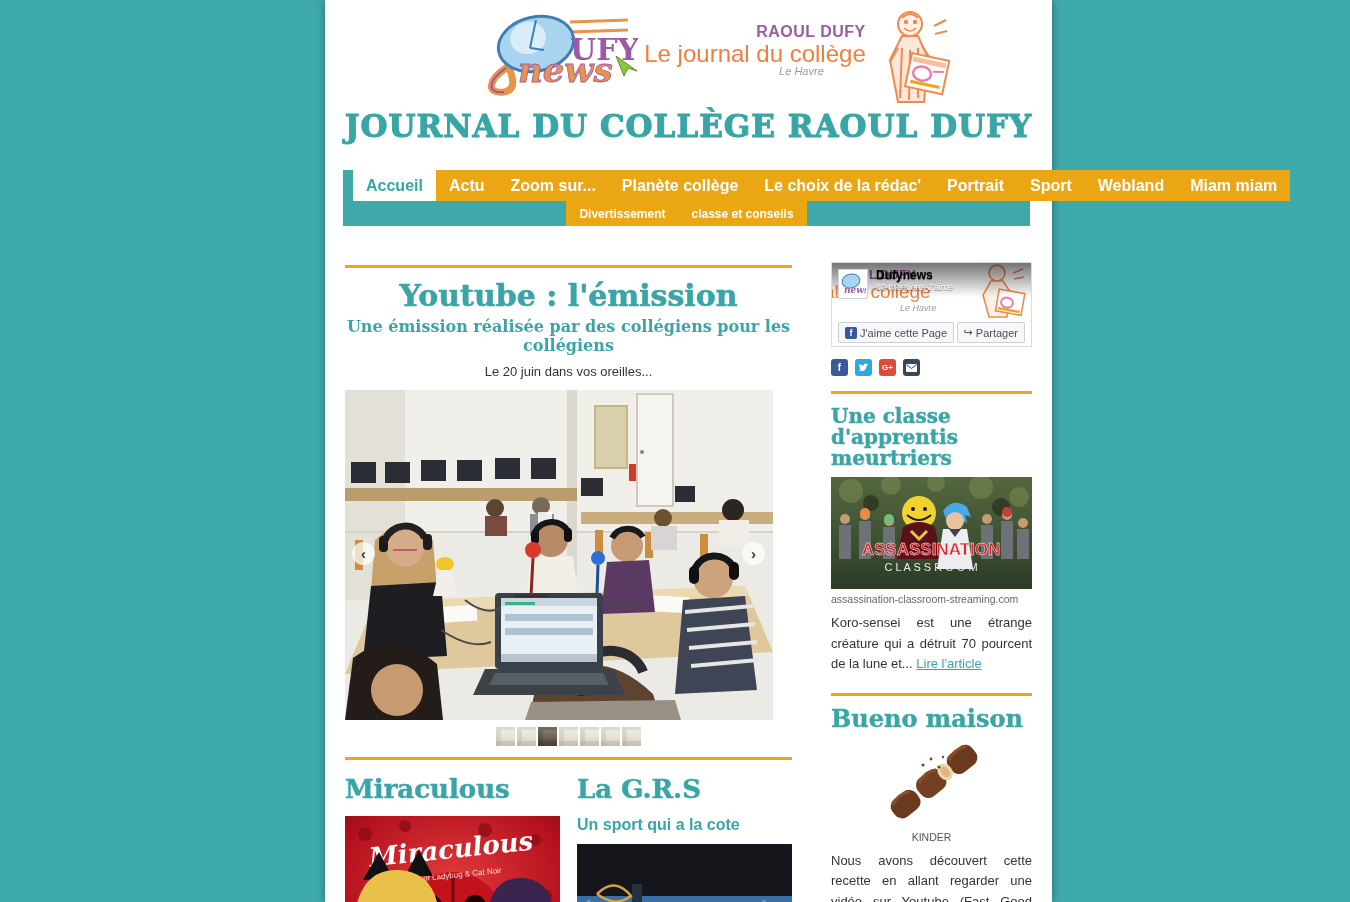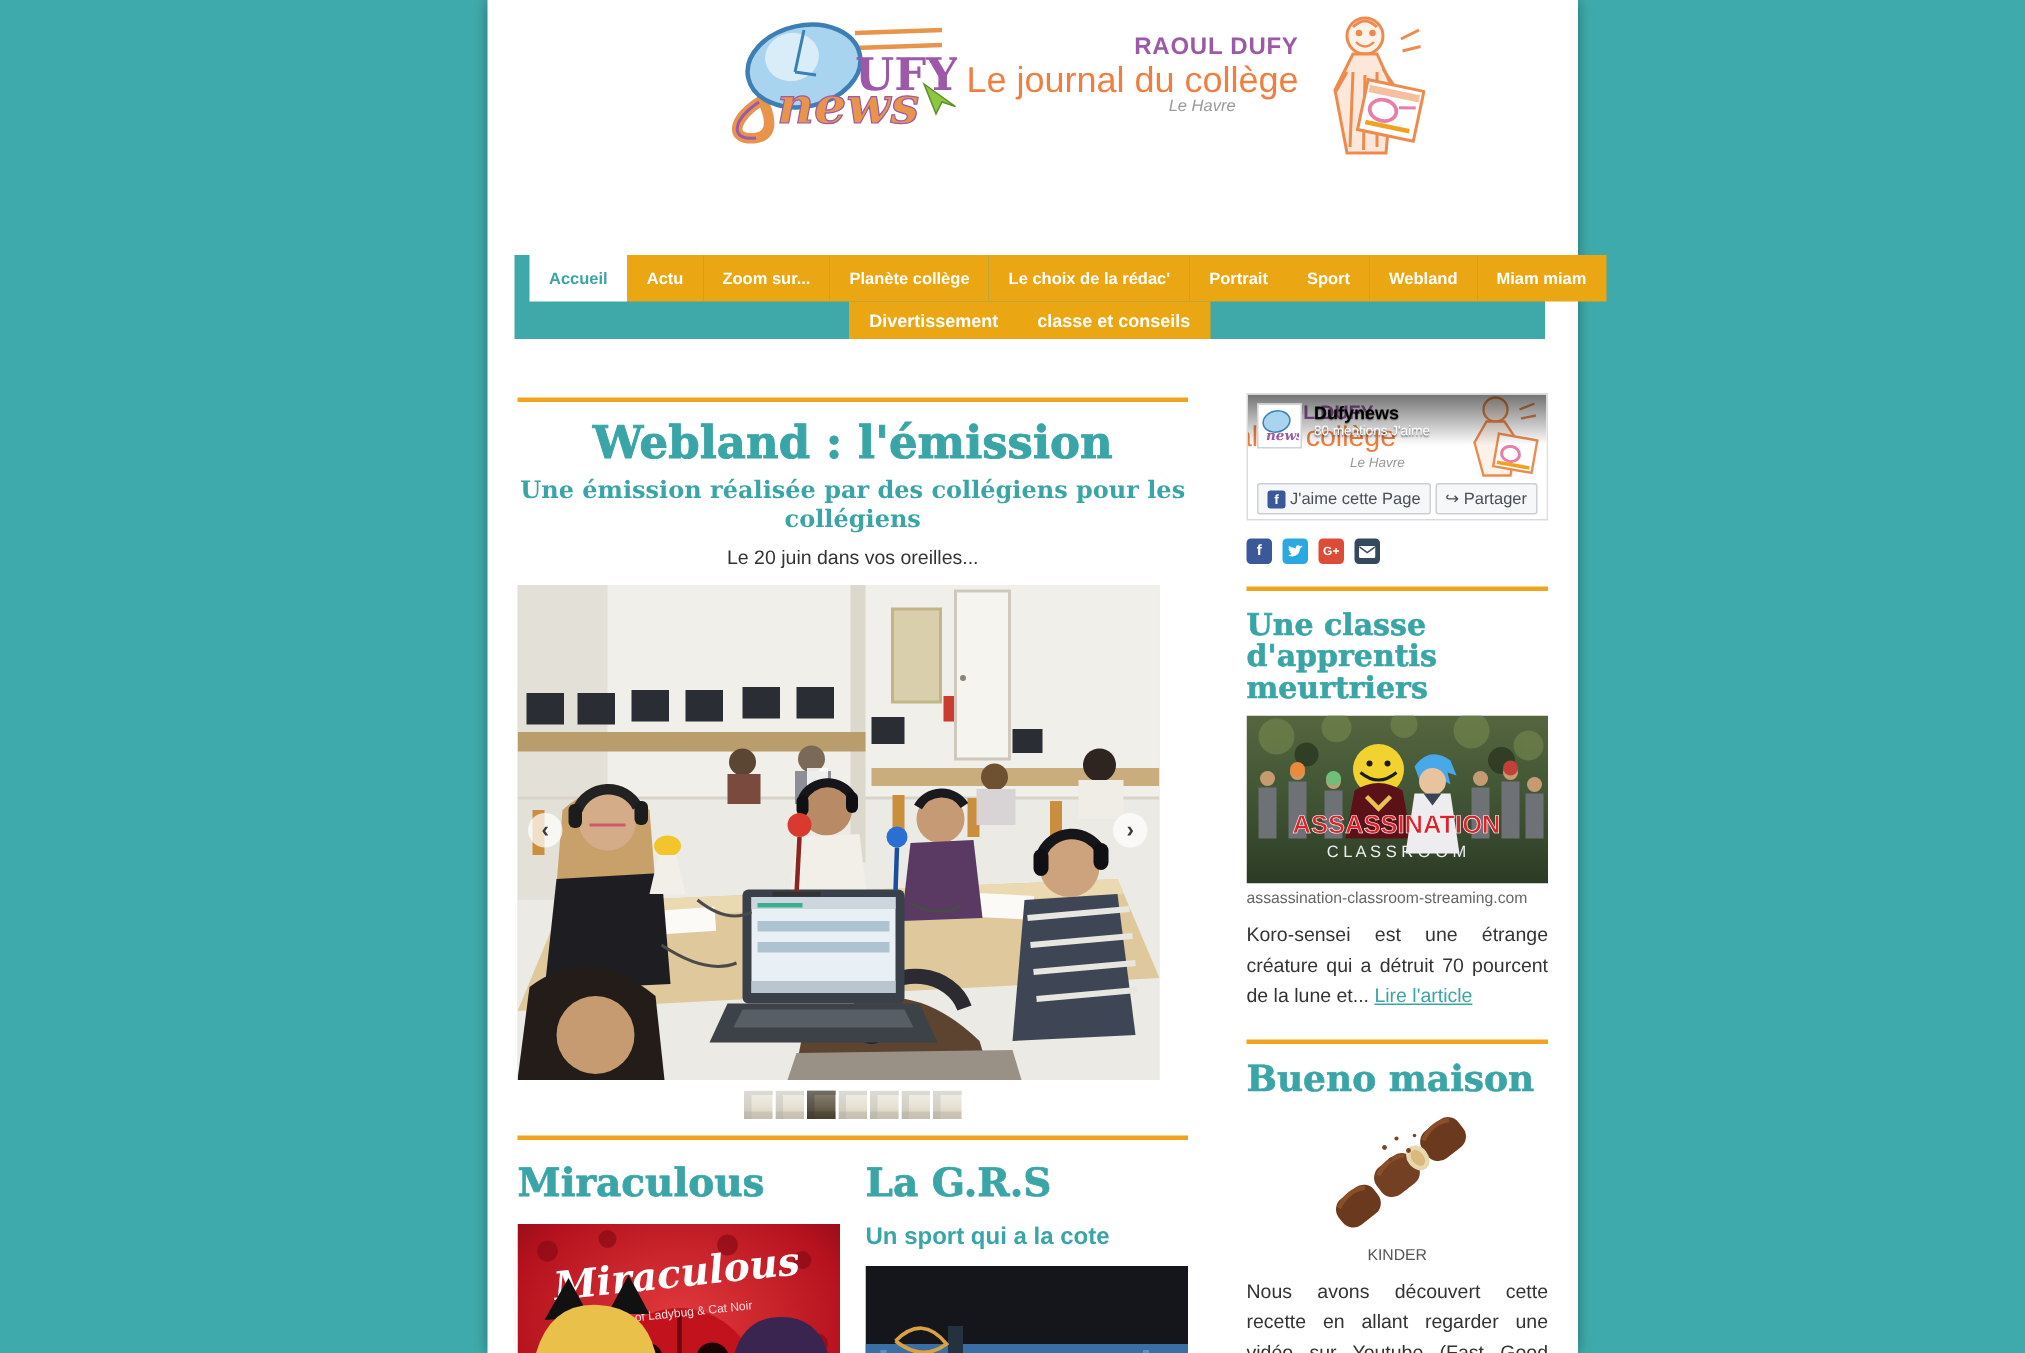--- a/index.html
+++ b/index.html
@@ -20,21 +20,21 @@
   .masthead .m-city{color:#9a9a9a;font-size:11px;font-style:italic;padding-right:42px;}
   .site-title{
     position:absolute;top:108px;left:0;width:727px;text-align:center;
     font-family:"DejaVu Serif", serif;font-weight:bold;font-size:31px;
     color:#3AA5A6;letter-spacing:1px;-webkit-text-stroke:1px #3AA5A6;
   }
   
   .nav{position:absolute;top:170px;left:18px;width:687px;background:#3FA9AA;}
   .nav-row1{display:flex;height:31px;padding-left:10px;}
   .nav-item{
-    background:#EBA613;color:#fff;font-weight:bold;font-size:11px;
+    background:#EBA613;color:#fff;font-weight:bold;font-size:16px;
     display:flex;align-items:center;padding:0 13px;white-space:nowrap;cursor:pointer;
   }
   .nav-item.active{background:#ffffff;color:#3AA5A6;}
   .nav-row2{display:flex;height:25px;justify-content:center;}
   .nav-row2 .nav-item{font-size:12px;}
   
   .main{position:absolute;top:265px;left:20px;width:447px;}
   .hr-orange{height:3px;background:#F0A41D;border:0;margin:0;}
   .main h1{
     font-family:"DejaVu Serif", serif;font-weight:bold;font-size:30px;
@@ -154,20 +154,21 @@
       <g transform="rotate(12 52 66)">
         <rect x="36" y="48" width="38" height="34" fill="#FFF" stroke="#EF8A4E" stroke-width="2"></rect>
         <rect x="38" y="51" width="34" height="5" fill="#F5C0A0"></rect>
         <ellipse cx="50" cy="66" rx="9" ry="7" fill="none" stroke="#E87FA8" stroke-width="2.5"></ellipse>
         <line x1="60" y1="62" x2="71" y2="60" stroke="#E87FA8" stroke-width="2"></line>
         <line x1="40" y1="76" x2="70" y2="76" stroke="#F0A41D" stroke-width="3"></line>
       </g>
     </svg>
   </div>
 
+  <div class="site-title">JOURNAL DU COLLÈGE RAOUL DUFY</div>
 
   <div class="nav">
     <div class="nav-row1">
       <div class="nav-item active">Accueil</div>
       <div class="nav-item">Actu</div>
       <div class="nav-item">Zoom sur...</div>
       <div class="nav-item">Planète collège</div>
       <div class="nav-item">Le choix de la rédac'</div>
       <div class="nav-item">Portrait</div>
       <div class="nav-item">Sport</div>
@@ -175,21 +176,21 @@
       <div class="nav-item">Miam miam</div>
     </div>
     <div class="nav-row2">
       <div class="nav-item">Divertissement</div>
       <div class="nav-item">classe et conseils</div>
     </div>
   </div>
 
   <div class="main">
     <div class="hr-orange"></div>
-    <h1>Webland : l'émission</h1>
+    <h1>Youtube : l'émission</h1>
     <div class="sub">Une émission réalisée par des collégiens pour les collégiens</div>
     <p class="line">Le 20 juin dans vos oreilles...</p>
 
     <div class="carousel">
       <svg class="imgbox" width="428" height="330" viewBox="0 0 428 330">
         <rect width="428" height="330" fill="#ECEAE4"></rect>
         <rect width="428" height="142" fill="#F1EFE9"></rect>
         <rect x="0" y="0" width="60" height="210" fill="#E3E0D8"></rect>
         <line x1="0" y1="142" x2="428" y2="142" stroke="#D7D3C9" stroke-width="2"></line>
         <rect x="222" y="0" width="10" height="185" fill="#DDD8CE"></rect>

